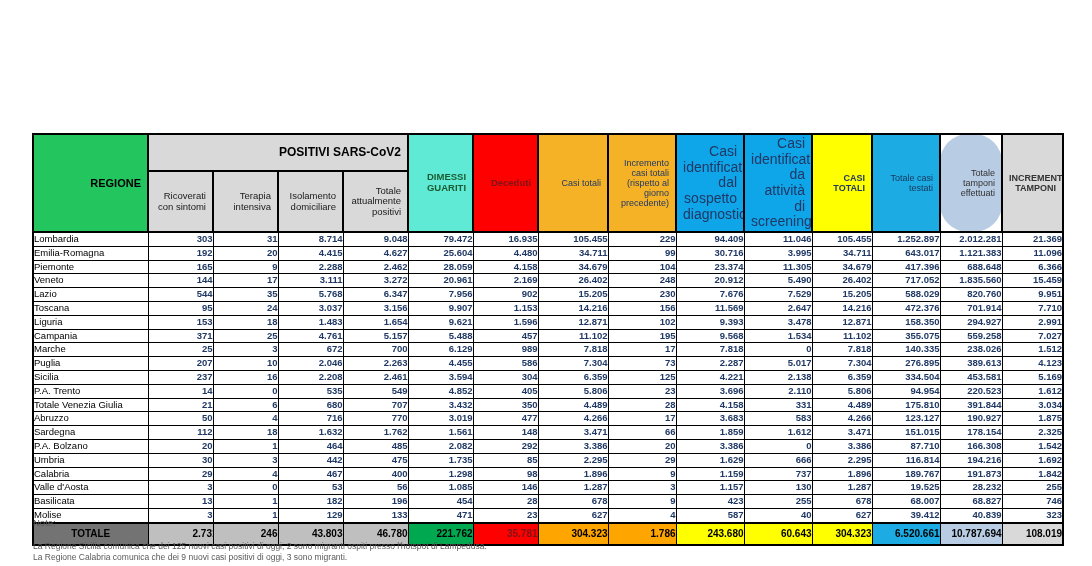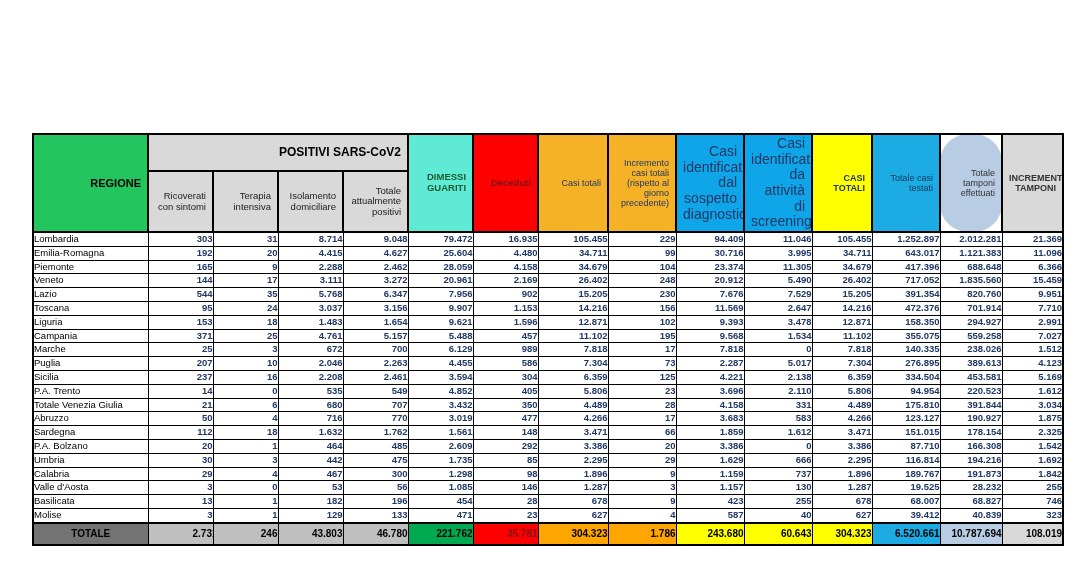--- a/index.html
+++ b/index.html
@@ -182,21 +182,21 @@
           <td class="num">35</td>
           <td class="num">5.768</td>
           <td class="num">6.347</td>
           <td class="num bl">7.956</td>
           <td class="num bl">902</td>
           <td class="num bl">15.205</td>
           <td class="num">230</td>
           <td class="num bl">7.676</td>
           <td class="num">7.529</td>
           <td class="num">15.205</td>
-          <td class="num bl">391.354</td>
+          <td class="num bl">588.029</td>
           <td class="num">820.760</td>
           <td class="num">9.951</td>
         </tr>
         <tr>
           <td class="region">Toscana</td>
           <td class="num">95</td>
           <td class="num">24</td>
           <td class="num">3.037</td>
           <td class="num">3.156</td>
           <td class="num bl">9.907</td>
@@ -362,21 +362,21 @@
           <td class="num bl">151.015</td>
           <td class="num">178.154</td>
           <td class="num">2.325</td>
         </tr>
         <tr>
           <td class="region">P.A. Bolzano</td>
           <td class="num">20</td>
           <td class="num">1</td>
           <td class="num">464</td>
           <td class="num">485</td>
-          <td class="num bl">2.609</td>
+          <td class="num bl">2.082</td>
           <td class="num bl">292</td>
           <td class="num bl">3.386</td>
           <td class="num">20</td>
           <td class="num bl">3.386</td>
           <td class="num">0</td>
           <td class="num">3.386</td>
           <td class="num bl">87.710</td>
           <td class="num">166.308</td>
           <td class="num">1.542</td>
         </tr>
@@ -395,21 +395,21 @@
           <td class="num">2.295</td>
           <td class="num bl">116.814</td>
           <td class="num">194.216</td>
           <td class="num">1.692</td>
         </tr>
         <tr>
           <td class="region">Calabria</td>
           <td class="num">29</td>
           <td class="num">4</td>
           <td class="num">467</td>
-          <td class="num">300</td>
+          <td class="num">400</td>
           <td class="num bl">1.298</td>
           <td class="num bl">98</td>
           <td class="num bl">1.896</td>
           <td class="num">9</td>
           <td class="num bl">1.159</td>
           <td class="num">737</td>
           <td class="num">1.896</td>
           <td class="num bl">189.767</td>
           <td class="num">191.873</td>
           <td class="num">1.842</td>
@@ -478,14 +478,19 @@
           <td class="num c-yellow bl" style="color: rgb(0, 0, 0);">243.680</td>
           <td class="num c-yellow" style="color: rgb(0, 0, 0);">60.643</td>
           <td class="num c-yellow" style="color: rgb(0, 0, 0);">304.323</td>
           <td class="num c-cyan bl" style="color: rgb(0, 0, 0);">6.520.661</td>
           <td class="num c-peri" style="color: rgb(0, 0, 0);">10.787.694</td>
           <td class="num c-lgray" style="color: rgb(0, 0, 0);">108.019</td>
         </tr>
       </tbody>
   </table>
 
+  <div class="notes">
+    <div class="notes-title">Note:</div>
+    <div class="note-line">La Regione Sicilia comunica che dei 125 nuovi casi positivi di oggi, 2 sono migranti ospiti presso l'hotspot di Lampedusa.</div>
+    <div class="note-line">La Regione Calabria comunica che dei 9 nuovi casi positivi di oggi, 3 sono migranti.</div>
+  </div>
 
 </div>
 
 </body></html>

